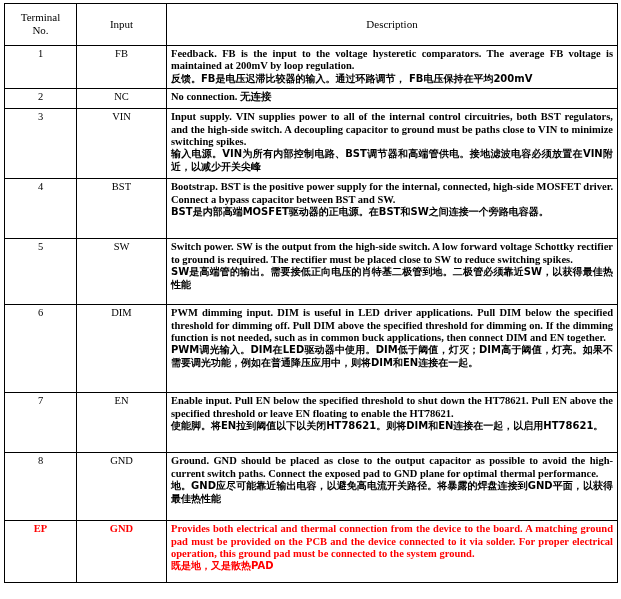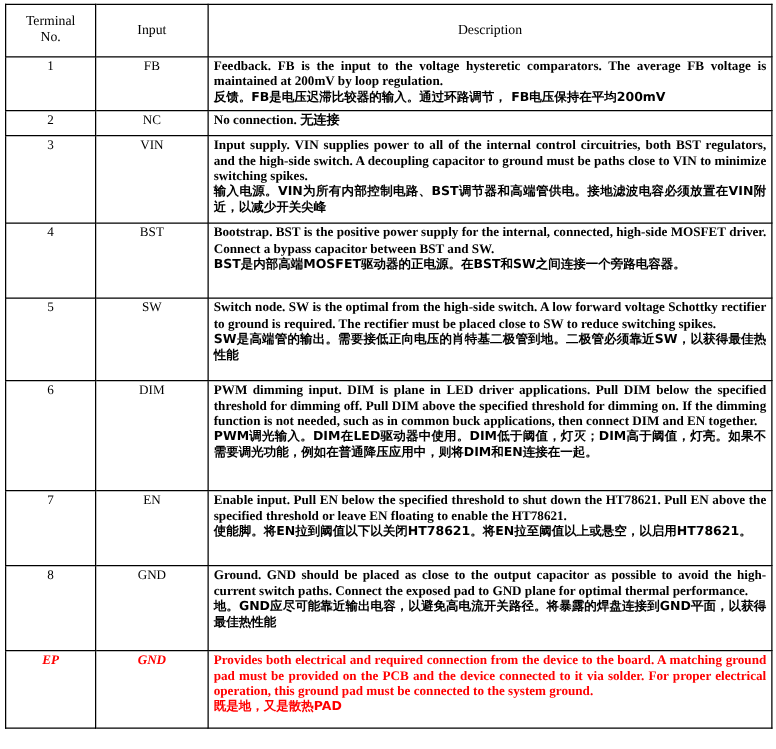--- a/index.html
+++ b/index.html
@@ -64,21 +64,20 @@
     font-size: 10px;
     line-height: 1.25;
   }
   .red {
     color: #ff0000;
   }
   tr.ep-row td.term-cell,
   tr.ep-row td.name-cell {
     color: #ff0000;
     font-weight: bold;
-    font-style: italic;
   }
   tr.ep-row td.desc-cell {
     color: #ff0000;
   }
   
   tr.r-fb  td { height: 30px; }
   tr.r-nc  td { height: 14px; }
   tr.r-vin td { height: 64px; }
   tr.r-bst td { height: 54px; }
   tr.r-sw  td { height: 60px; }
@@ -136,51 +135,51 @@
         <td class="name-cell">BST</td>
         <td class="desc-cell">
           <p class="en">Bootstrap. BST is the positive power supply for the internal, connected, high-side MOSFET driver. Connect a bypass capacitor between BST and SW.</p>
           <p class="cn">BST是内部高端MOSFET驱动器的正电源。在BST和SW之间连接一个旁路电容器。</p>
         </td>
       </tr>
       <tr class="r-sw">
         <td class="term-cell">5</td>
         <td class="name-cell">SW</td>
         <td class="desc-cell">
-          <p class="en">Switch node. SW is the optimal from the high-side switch. A low forward voltage Schottky rectifier to ground is required. The rectifier must be placed close to SW to reduce switching spikes.</p>
+          <p class="en">Switch power. SW is the output from the high-side switch. A low forward voltage Schottky rectifier to ground is required. The rectifier must be placed close to SW to reduce switching spikes.</p>
           <p class="cn">SW是高端管的输出。需要接低正向电压的肖特基二极管到地。二极管必须靠近SW，以获得最佳热性能</p>
         </td>
       </tr>
       <tr class="r-dim">
         <td class="term-cell">6</td>
         <td class="name-cell">DIM</td>
         <td class="desc-cell">
-          <p class="en">PWM dimming input. DIM is plane in LED driver applications. Pull DIM below the specified threshold for dimming off. Pull DIM above the specified threshold for dimming on. If the dimming function is not needed, such as in common buck applications, then connect DIM and EN together.</p>
+          <p class="en">PWM dimming input. DIM is useful in LED driver applications. Pull DIM below the specified threshold for dimming off. Pull DIM above the specified threshold for dimming on. If the dimming function is not needed, such as in common buck applications, then connect DIM and EN together.</p>
           <p class="cn">PWM调光输入。DIM在LED驱动器中使用。DIM低于阈值，灯灭；DIM高于阈值，灯亮。如果不需要调光功能，例如在普通降压应用中，则将DIM和EN连接在一起。</p>
         </td>
       </tr>
       <tr class="r-en">
         <td class="term-cell">7</td>
         <td class="name-cell">EN</td>
         <td class="desc-cell">
           <p class="en">Enable input. Pull EN below the specified threshold to shut down the HT78621. Pull EN above the specified threshold or leave EN floating to enable the HT78621.</p>
-          <p class="cn">使能脚。将EN拉到阈值以下以关闭HT78621。将EN拉至阈值以上或悬空，以启用HT78621。</p>
+          <p class="cn">使能脚。将EN拉到阈值以下以关闭HT78621。则将DIM和EN连接在一起，以启用HT78621。</p>
         </td>
       </tr>
       <tr class="r-gnd">
         <td class="term-cell">8</td>
         <td class="name-cell">GND</td>
         <td class="desc-cell">
           <p class="en">Ground. GND should be placed as close to the output capacitor as possible to avoid the high-current switch paths. Connect the exposed pad to GND plane for optimal thermal performance.</p>
           <p class="cn">地。GND应尽可能靠近输出电容，以避免高电流开关路径。将暴露的焊盘连接到GND平面，以获得最佳热性能</p>
         </td>
       </tr>
       <tr class="ep-row">
         <td class="term-cell">EP</td>
         <td class="name-cell">GND</td>
         <td class="desc-cell">
-          <p class="en red">Provides both electrical and required connection from the device to the board. A matching ground pad must be provided on the PCB and the device connected to it via solder. For proper electrical operation, this ground pad must be connected to the system ground.</p>
+          <p class="en red">Provides both electrical and thermal connection from the device to the board. A matching ground pad must be provided on the PCB and the device connected to it via solder. For proper electrical operation, this ground pad must be connected to the system ground.</p>
           <p class="cn red">既是地，又是散热PAD</p>
         </td>
       </tr>
     </tbody>
   </table>
 </div>
 
 </body></html>

